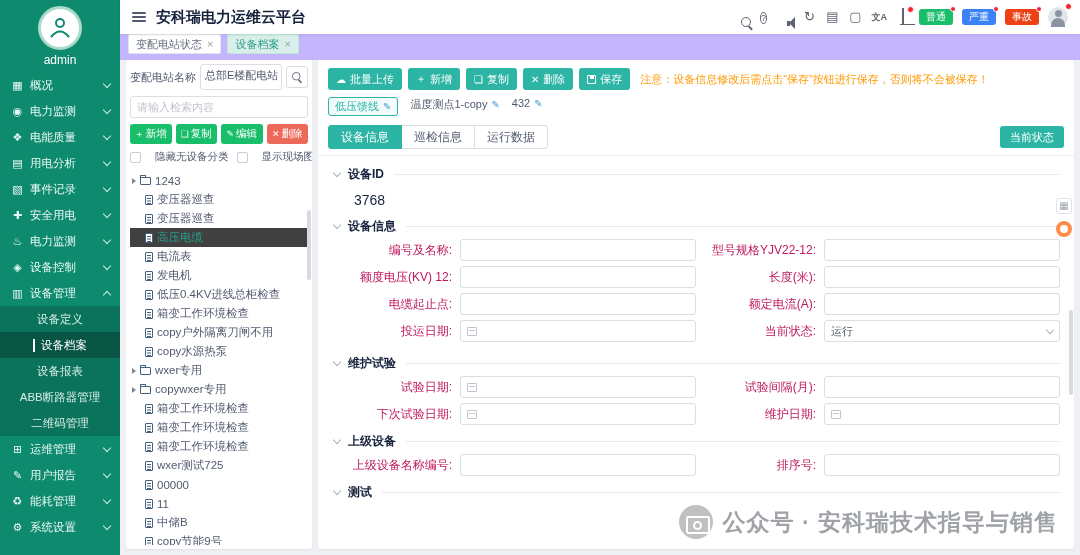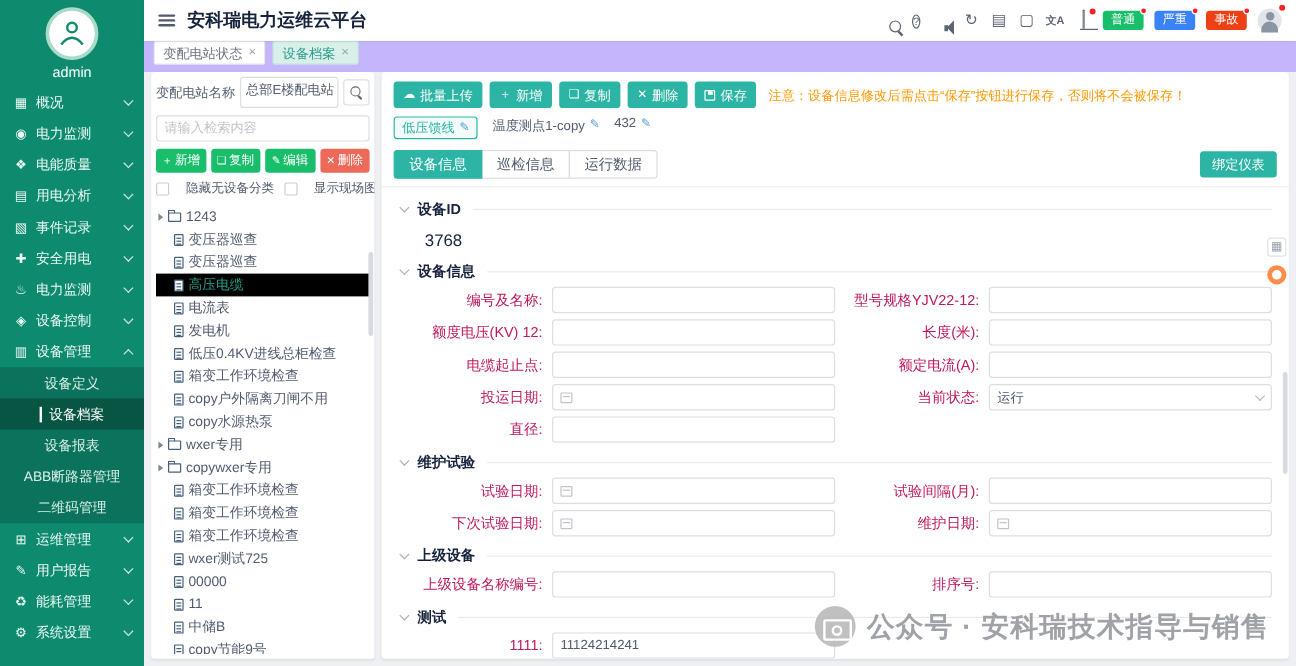--- a/index.html
+++ b/index.html
@@ -77,21 +77,21 @@
 .chk{display:flex;align-items:center;gap:14px;cursor:pointer}
 .box{width:11px;height:11px;border:1px solid #c9ccd4;border-radius:2px;background:#fff;flex-shrink:0}
 .tree{flex:1;overflow:hidden;font-size:11.5px}
 .ti{display:flex;align-items:center;height:19px;gap:4px;cursor:pointer;white-space:nowrap;padding-left:2px}
 .arw{width:0;height:0;border-left:4px solid #808695;border-top:3.5px solid transparent;border-bottom:3.5px solid transparent;flex-shrink:0}
 .ti.doc{padding-left:15px}
 .fico{width:11px;height:8px;border:1px solid #44607c;border-radius:1px;position:relative;flex-shrink:0}
 .fico::before{content:"";position:absolute;top:-3px;left:-1px;width:4px;height:2px;border:1px solid #44607c;border-bottom:none;border-radius:1px 1px 0 0}
 .dico{width:8px;height:10px;border:1px solid #44607c;border-radius:1px;position:relative;flex-shrink:0;background:#fff}
 .dico::before{content:"";position:absolute;left:1px;top:2px;width:4px;height:1px;background:#44607c;box-shadow:0 2.5px 0 #44607c,0 5px 0 #44607c}
-.ti.sel{background:#000000}
+.ti.sel{background:#404040}
 .ti.sel .tl{color:#2a9d8a}
 .tl{overflow:hidden}
 
 
 .toolbar{display:flex;align-items:center;gap:6px;padding:8px 10px 4px;white-space:nowrap;overflow:hidden}
 .tbtn{height:22px;background:#2cb5a5;color:#fff;border:none;border-radius:3px;padding:0 8px;font-size:11px;display:flex;align-items:center;gap:4px;cursor:pointer;white-space:nowrap;flex-shrink:0;font-family:inherit}
 .tbtn .bi{font-size:10px}
 .fsave{width:9px;height:9px;border:1.2px solid #fff;border-radius:1px;position:relative}
 .fsave::before{content:"";position:absolute;top:0;left:2px;width:4px;height:3px;background:#fff}
 .note{color:#ff9900;font-size:11px;overflow:hidden;text-overflow:ellipsis;margin-left:4px}
@@ -439,21 +439,21 @@
           <span class="tagn">
               <span>432</span>
               <span class="ei">✎</span>
             </span>
         </div>
 
         <div class="tabrow">
           <button class="dtab first active">设备信息</button>
           <button class="dtab">巡检信息</button>
           <button class="dtab last">运行数据</button>
-          <button class="bindbtn">绑定仪表</button>
+          <button class="bindbtn">当前状态</button>
         </div>
 
         <div class="formarea">
 
           <div class="sec-h">
               <span class="sec-c"></span>
               <span class="sec-t">设备ID</span>
               <span class="sec-line"></span>
             </div>
           <div class="idval">3768</div>
@@ -502,24 +502,20 @@
               </div>
             <div class="cell">
                 <label>当前状态:</label>
                 <div class="inp select">
                   <span>运行</span>
                   <span class="selchev"></span>
                 </div>
               </div>
           </div>
           <div class="frow">
-            <div class="cell">
-                <label>直径:</label>
-                <div class="inp"></div>
-              </div>
             <div class="cell"></div>
           </div>
 
           <div class="sec-h">
               <span class="sec-c"></span>
               <span class="sec-t">维护试验</span>
               <span class="sec-line"></span>
             </div>
           <div class="frow">
             <div class="cell">
@@ -562,27 +558,20 @@
                 <label>排序号:</label>
                 <div class="inp"></div>
               </div>
           </div>
 
           <div class="sec-h">
               <span class="sec-c"></span>
               <span class="sec-t">测试</span>
               <span class="sec-line"></span>
             </div>
-          <div class="frow">
-            <div class="cell">
-                <label>1111:</label>
-                <div class="inp">11124214241</div>
-              </div>
-            <div class="cell"></div>
-          </div>
 
         </div>
 
         <div class="watermark">
           <span class="wm-ico"></span>
           <span class="wm-text">公众号 · 安科瑞技术指导与销售</span>
         </div>
 
         <div class="floaters">
           <span class="fl-grid">▦</span>

